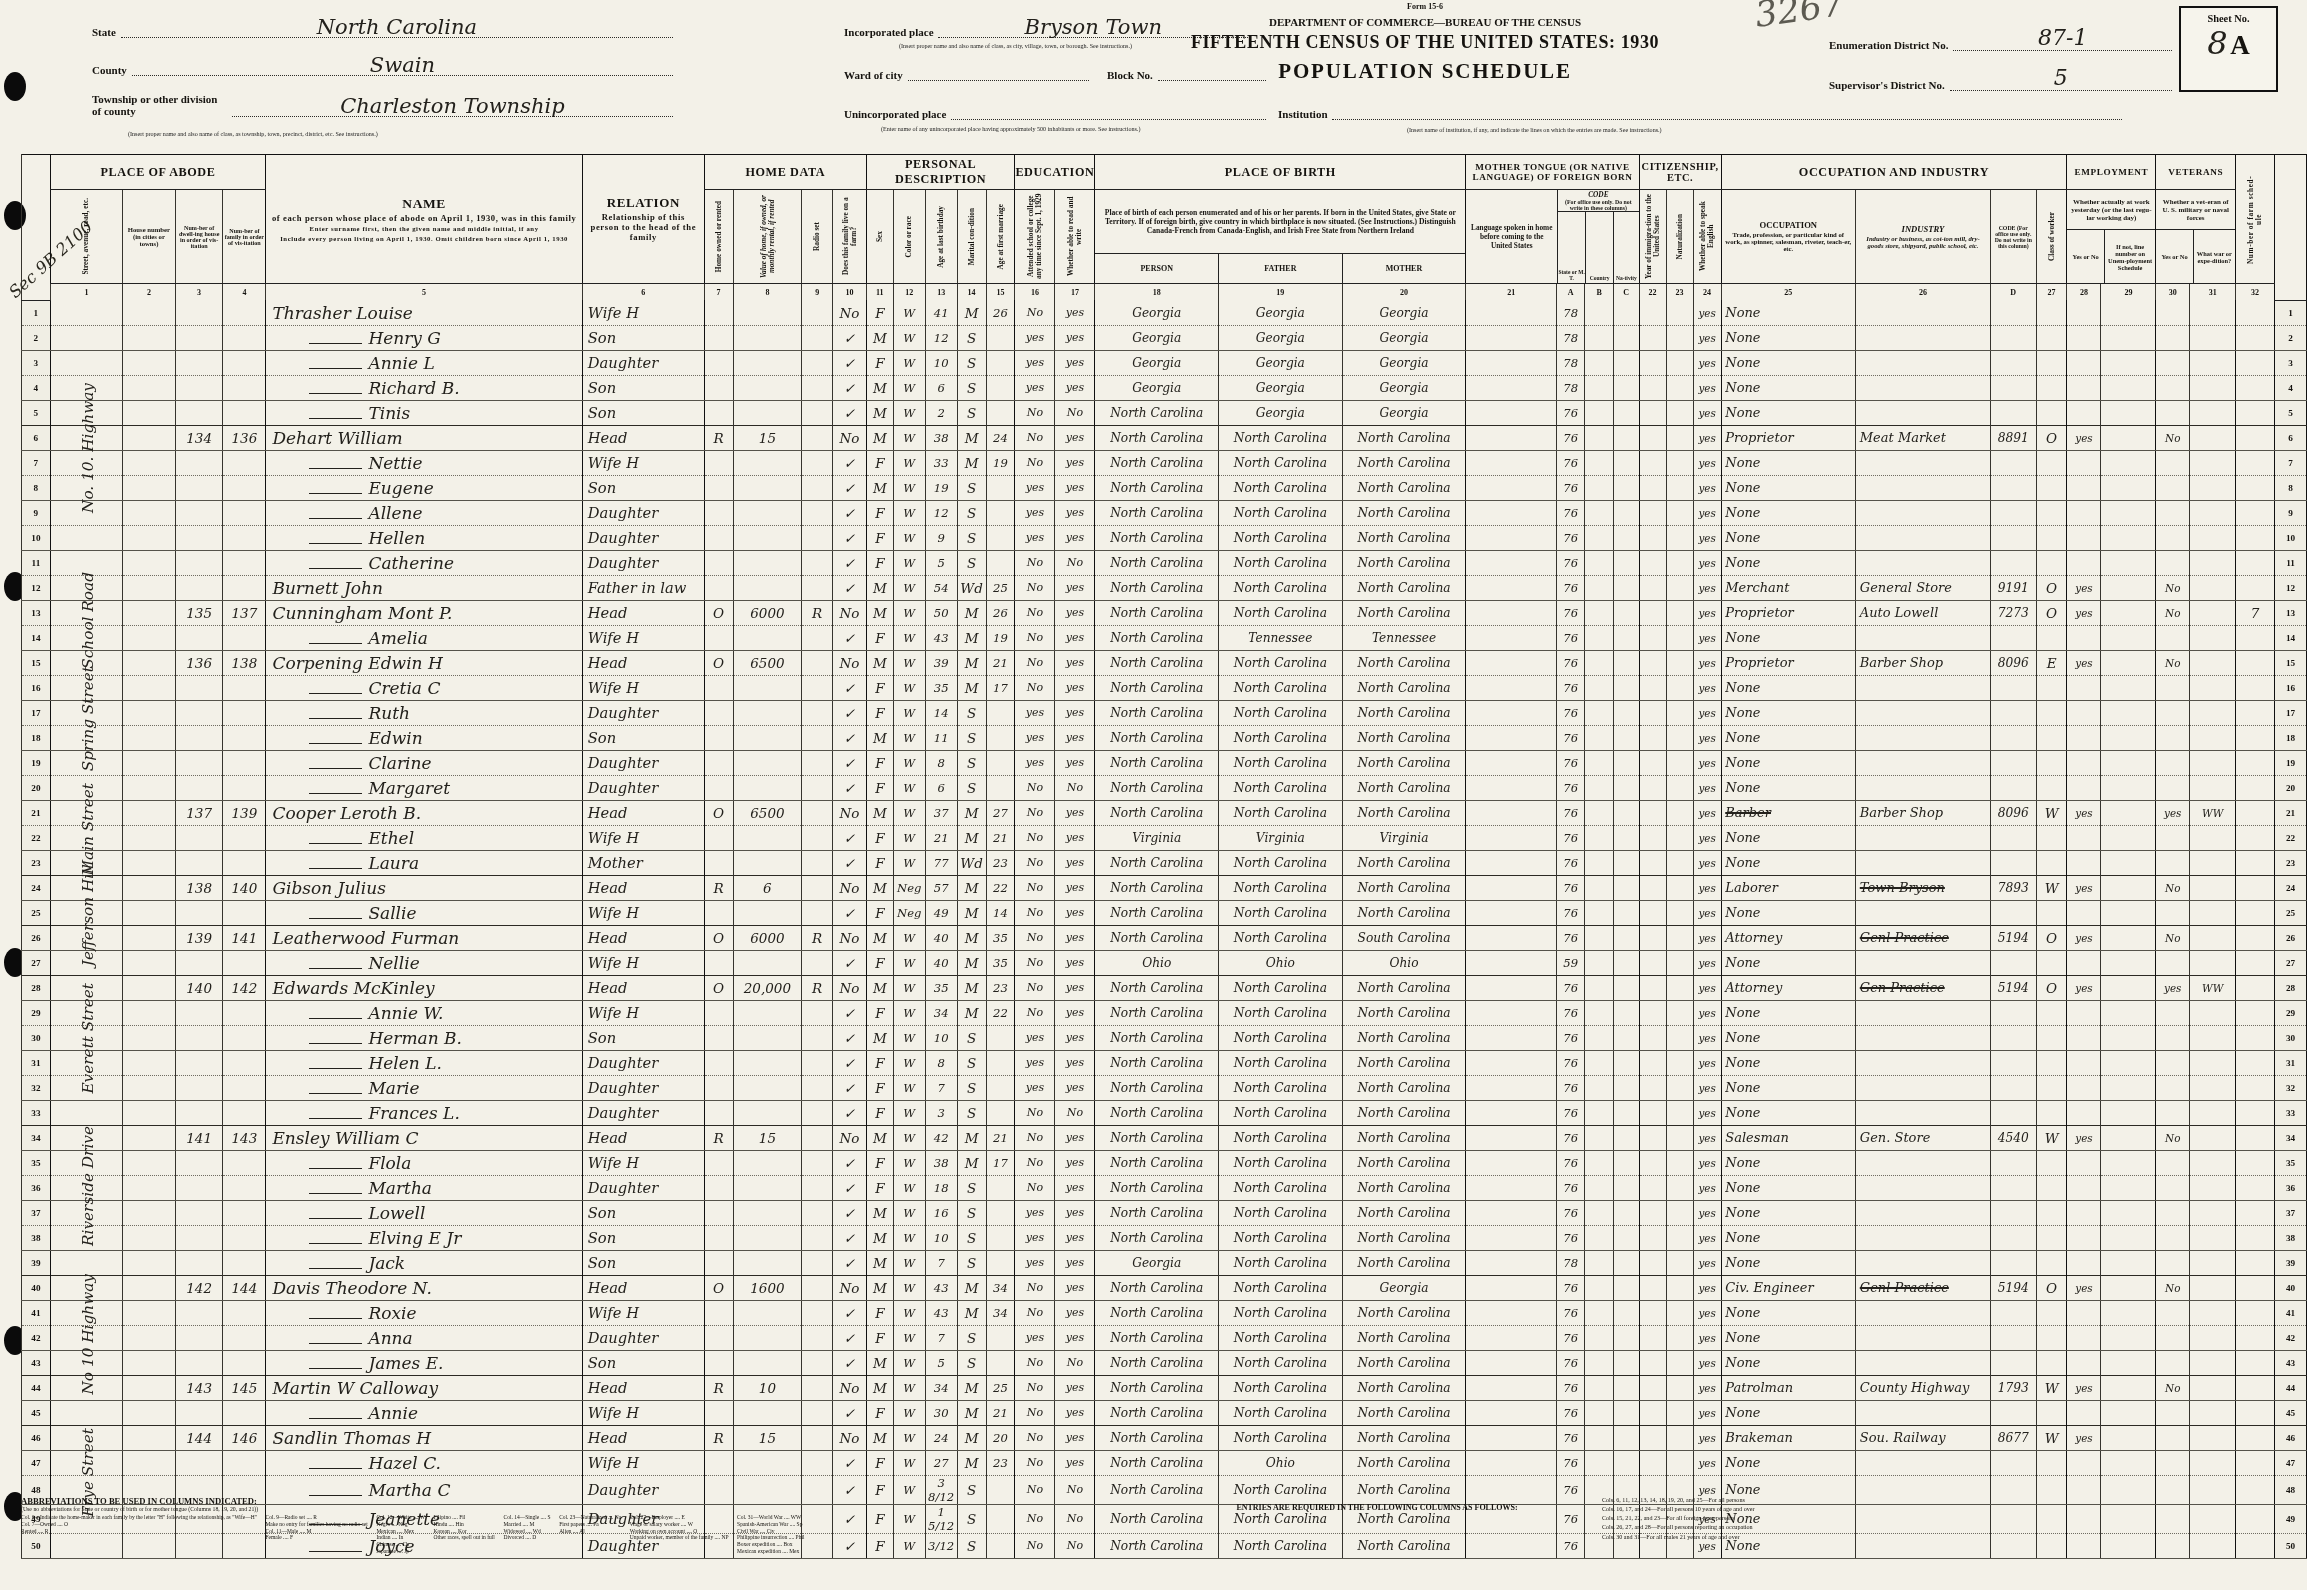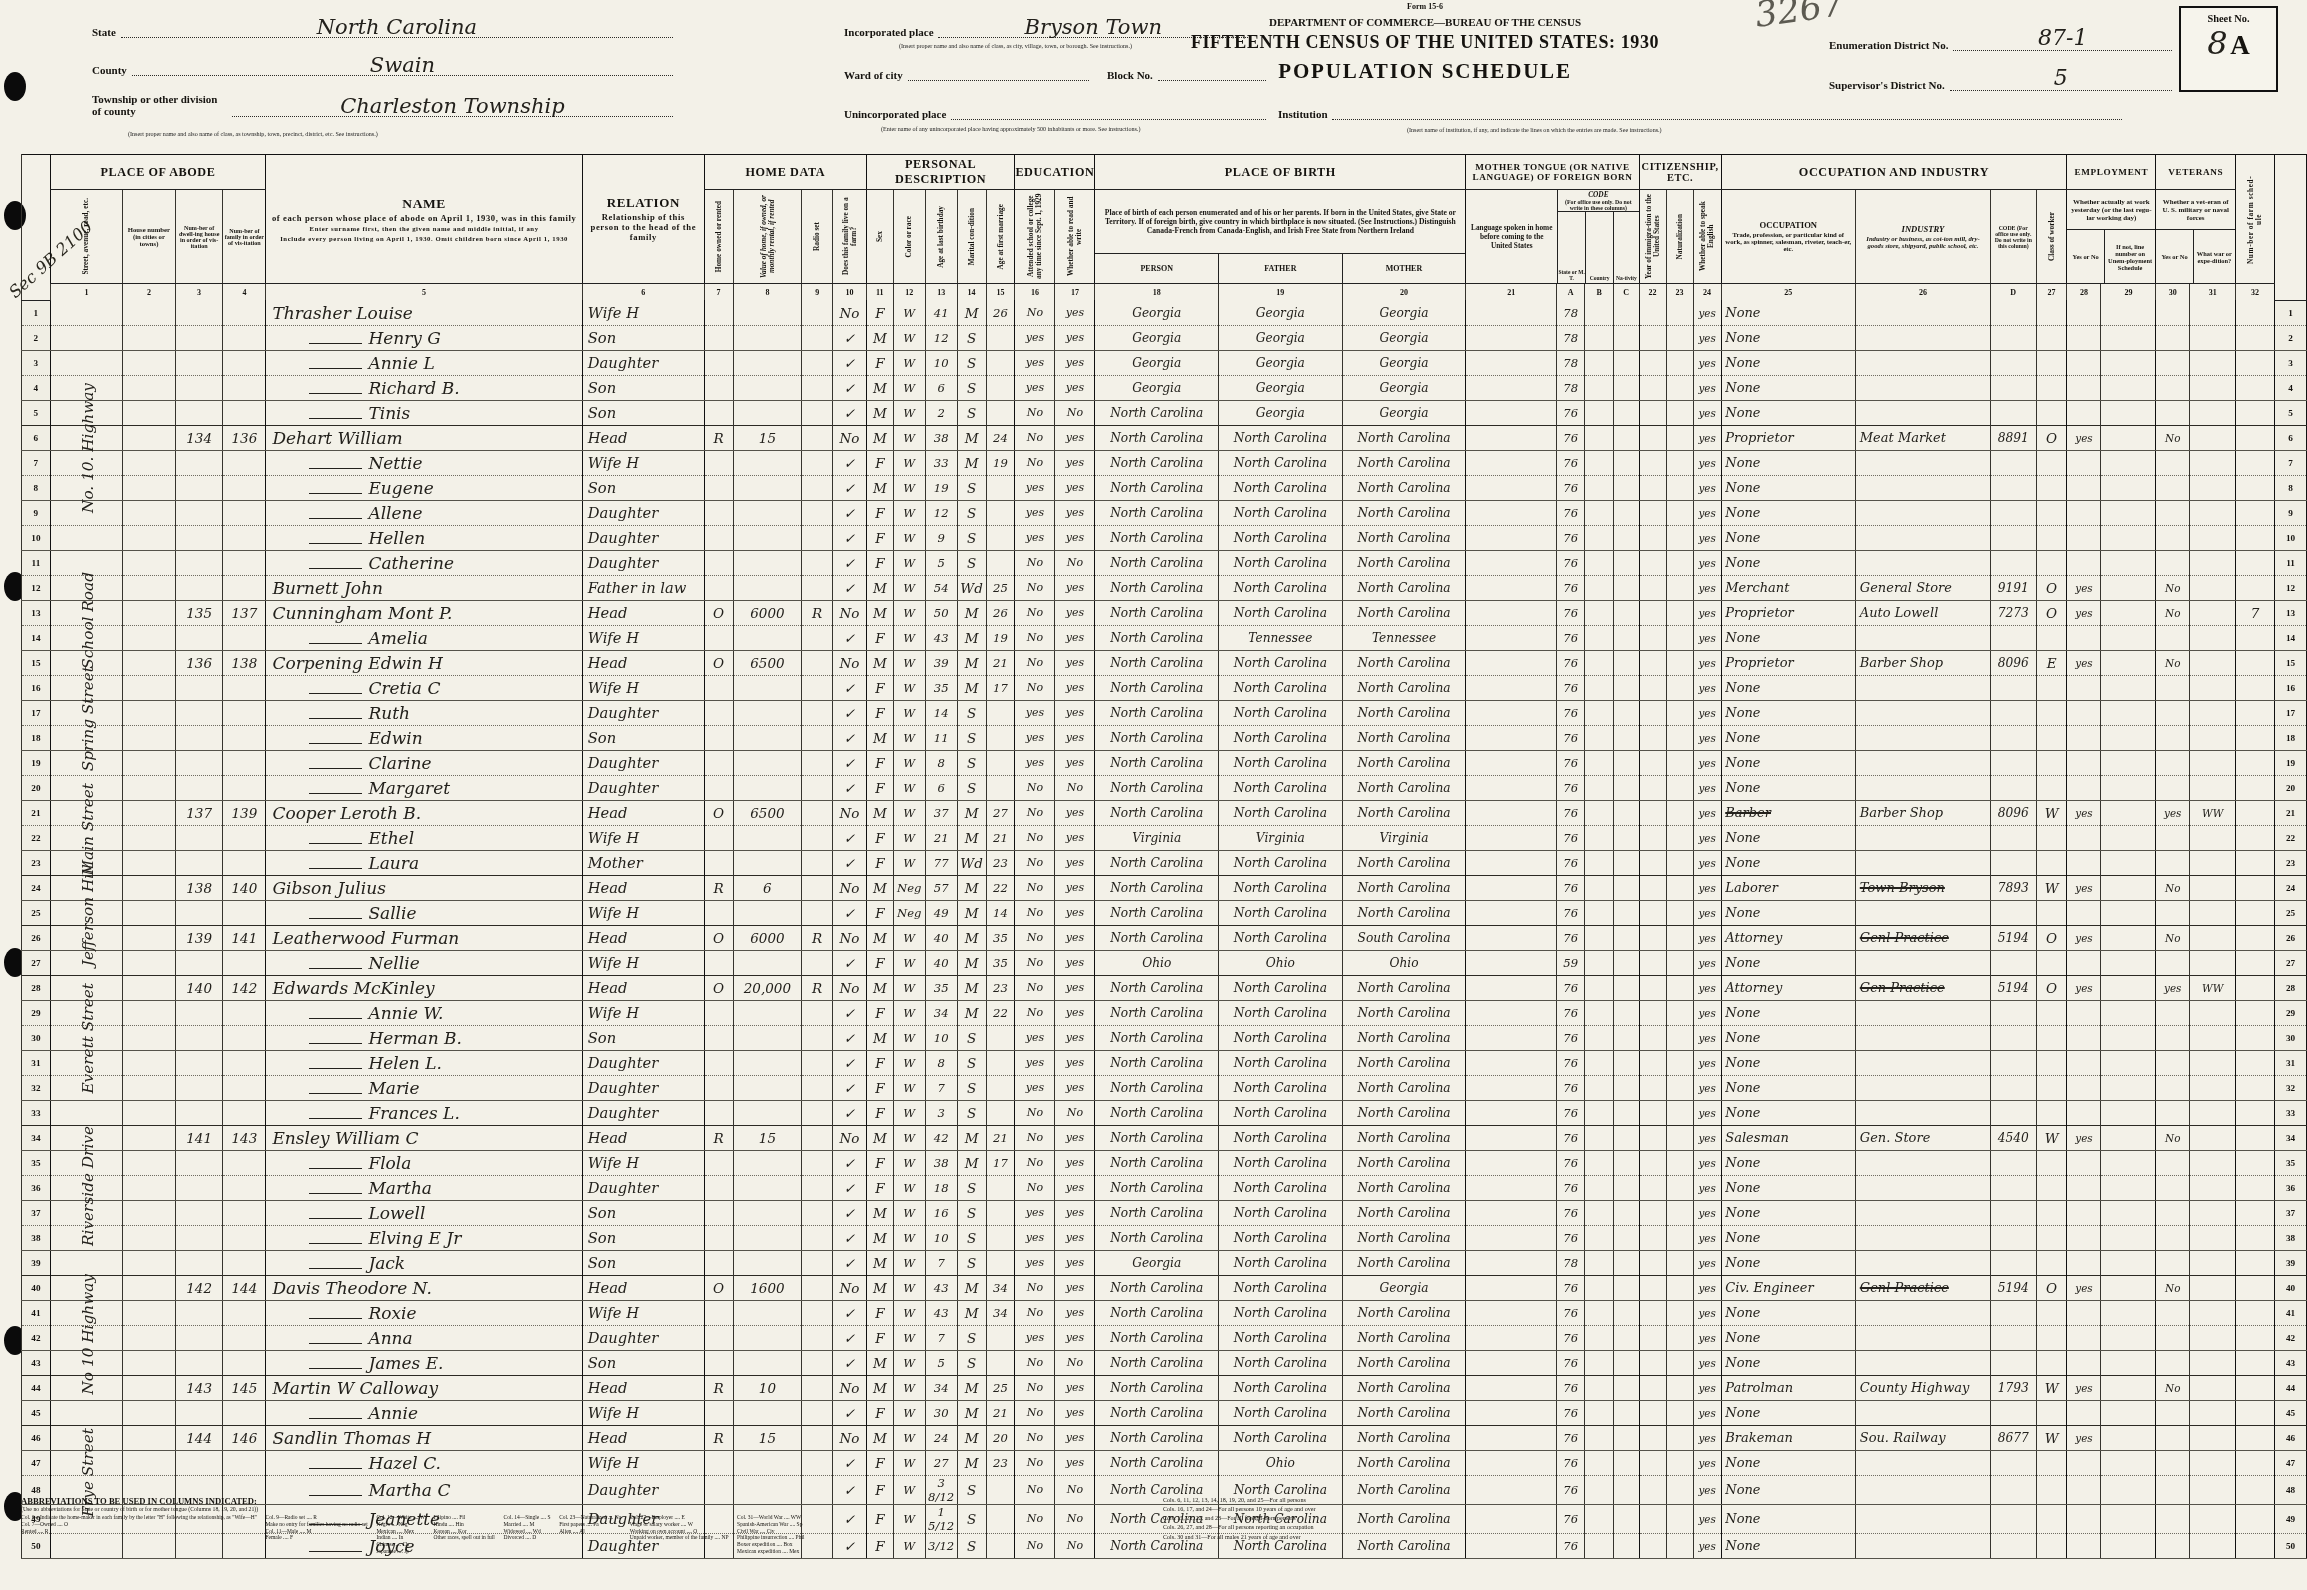--- a/index.html
+++ b/index.html
@@ -2442,20 +2442,21 @@
 Working on own account .... O
 Unpaid worker, member of the family .... NP</div>
           <div class="f-col">Col. 31—World War .... WW
 Spanish-American War .... Sp
 Civil War .... Civ
 Philippine insurrection .... Phil
 Boxer expedition .... Box
 Mexican expedition .... Mex</div>
         </div>
     </div>
+    <div class="f-mid">ENTRIES ARE REQUIRED IN THE FOLLOWING COLUMNS AS FOLLOWS:</div>
     <div class="f-right" id="foot-right">
         <div>Cols. 6, 11, 12, 13, 14, 18, 19, 20, and 25—For all persons</div>
         <div>Cols. 16, 17, and 24—For all persons 10 years of age and over</div>
         <div>Cols. 15, 21, 22, and 23—For all foreign-born persons</div>
         <div>Cols. 26, 27, and 28—For all persons reporting an occupation</div>
         <div>Cols. 30 and 31—For all males 21 years of age and over</div>
       </div>
   </div>
 
 </div>

